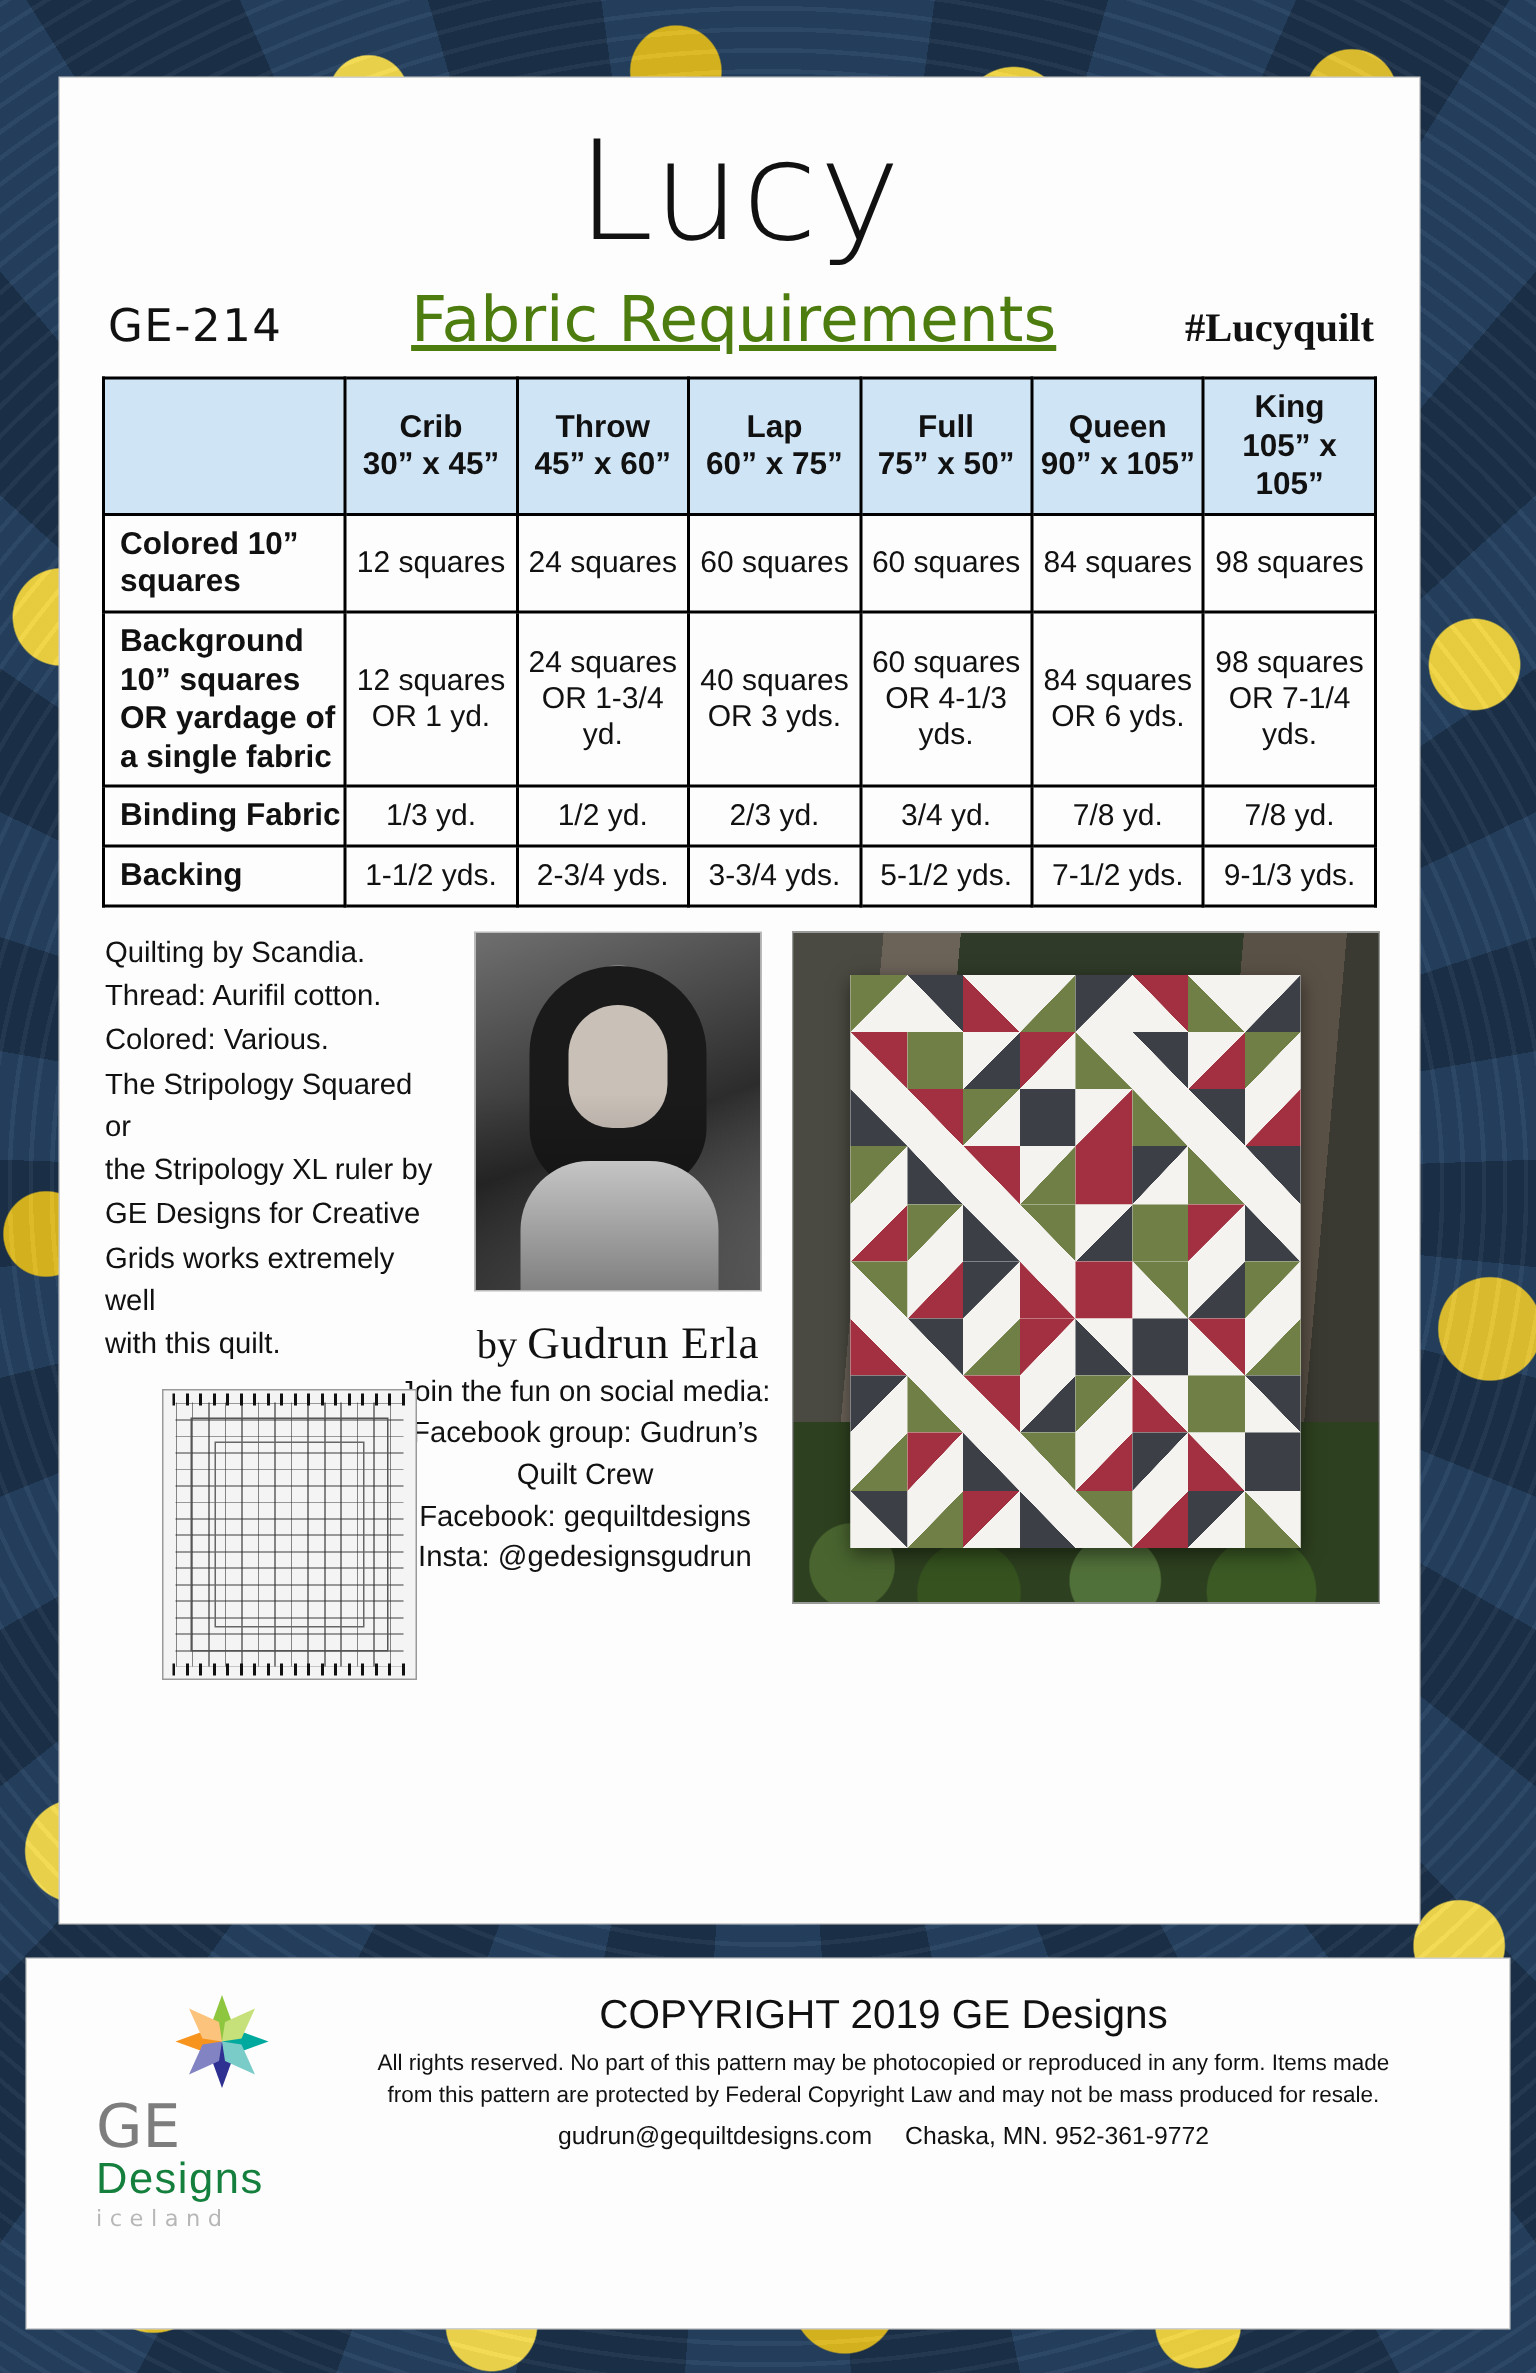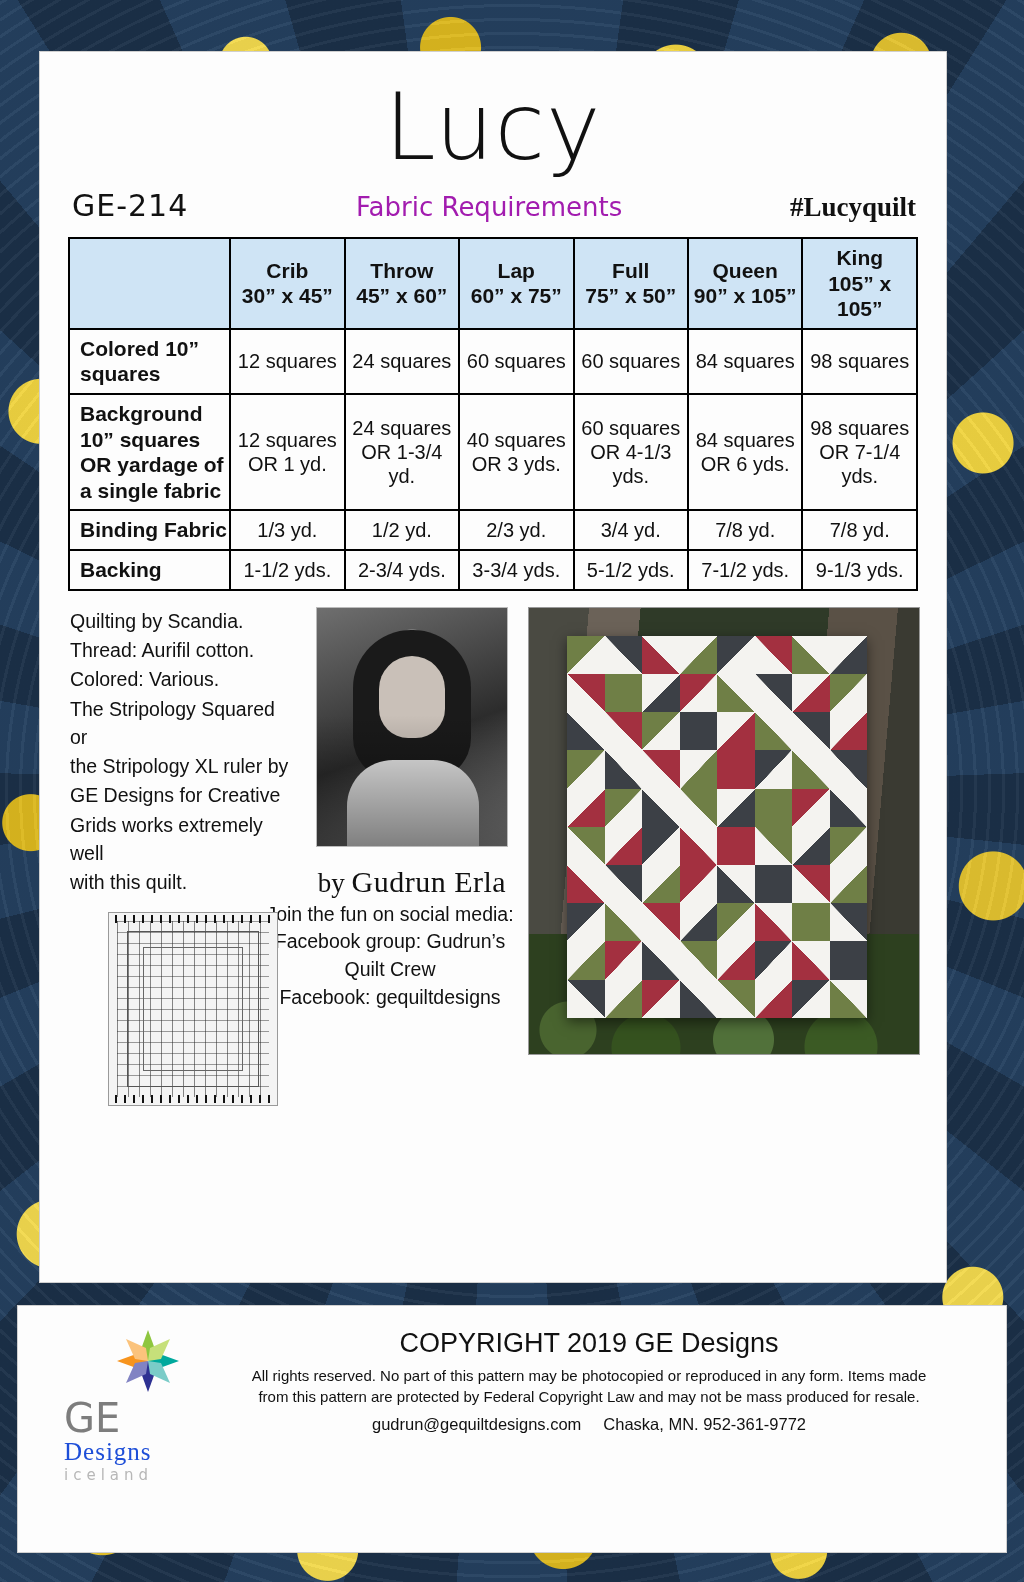--- a/index.html
+++ b/index.html
@@ -78,23 +78,24 @@
   }
   .pattern-code {
     font-family: "DejaVu Sans", sans-serif;
     font-size: 30px;
     font-weight: 400;
     color: #111;
     letter-spacing: 1px;
   }
   .subtitle {
     font-family: "DejaVu Sans", sans-serif;
-    font-size: 26px;
+    font-size: 42px;
     font-weight: 400;
-    color: #a21caf;
+    color: #4d7c0f;
+    text-decoration: underline;
   }
   .hashtag {
     font-family: "Liberation Serif", serif;
     font-size: 27px;
     font-weight: bold;
     color: #111;
   }
 
   
   .table-wrap {
@@ -298,23 +299,23 @@
   }
   .logo .star { display:block; margin: 0 auto; }
   .logo .ge {
     font-family: "DejaVu Sans", sans-serif;
     font-size: 40px;
     color: #7d7d7d;
     line-height: 1;
     margin-top: 2px;
   }
   .logo .designs {
-    font-family: Liberation Serif, serif;
-    font-size: 25px;
-    color: #1d4ed8;
+    font-family: Liberation Sans, sans-serif;
+    font-size: 29px;
+    color: #15803d;
     letter-spacing: 1px;
     line-height: 1.1;
   }
   .logo .iceland {
     font-family: "DejaVu Sans", sans-serif;
     font-size: 15px;
     color: #b7b7b7;
     letter-spacing: 5px;
   }
   .footer-text {
@@ -473,20 +474,21 @@
         <div class="shadow"></div>
       </div>
       <div class="byline">
         <span>by </span><span class="small-caps">Gudrun Erla</span>
       </div>
       <div class="social">
         <p>Join the fun on social media:</p>
         <p>Facebook group: Gudrun’s</p>
         <p>Quilt Crew</p>
         <p>Facebook: gequiltdesigns</p>
+        <p>Insta: @gedesignsgudrun</p>
       </div>
     </div>
 
     <div class="col-right">
       <div class="quilt-photo">
         <div class="bgwall"></div>
         <div class="foliage"></div>
         <div class="quiltgrid">
           <div class="cell hst-tl" style="--c:#6f7f46"></div>
           <div class="cell hst-tr" style="--c:#3c4046"></div>

